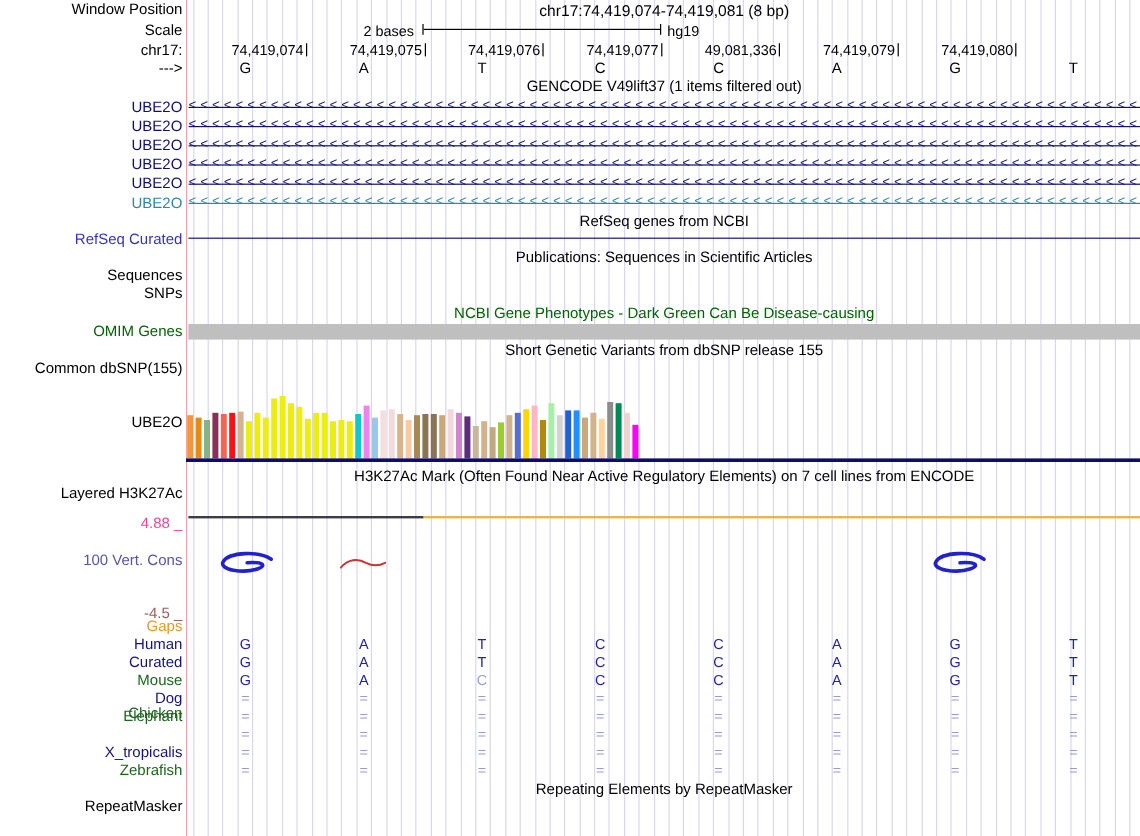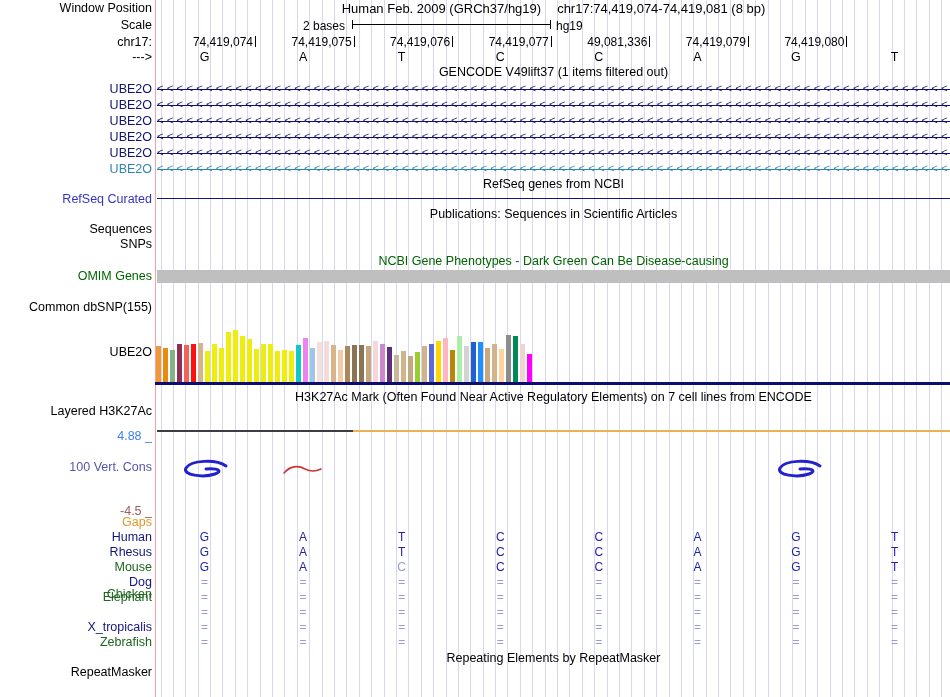--- a/index.html
+++ b/index.html
@@ -91,21 +91,20 @@
       <div class="gridline" style="left: 879.1px;"></div>
       <div class="gridline" style="left: 891.5px;"></div>
       <div class="gridline" style="left: 903.9px;"></div>
       <div class="gridline" style="left: 916.3px;"></div>
       <div class="gridline" style="left: 928.7px;"></div>
       <div class="gridline" style="left: 941.1px;"></div>
     </div>
   <div id="left-border"></div>
 
   <div class="title-row">
-    <span>Human Feb. 2009 (GRCh37/hg19)</span>
     <span>chr17:74,419,074-74,419,081 (8 bp)</span>
   </div>
   <div class="glabel" style="top:2px">Window Position</div>
 
   <div class="glabel" style="top:19px">Scale</div>
   <div style="position:absolute;left:157px;width:188px;top:19px;text-align:right;font-size:12px;white-space:nowrap;">2 bases</div>
   <div class="scale-bar" style="left:352px;top:20px;width:197px;">
       <div class="mid"></div>
     </div>
   <div style="position:absolute;left:556px;top:19px;font-size:12px;">hg19</div>
@@ -181,20 +180,21 @@
   <div class="hline" style="left:157px;width:793px;top:198px;background:#15157d"></div>
 
   <div class="ttitle" style="top:208px">Publications: Sequences in Scientific Articles</div>
   <div class="glabel" style="top:223px">Sequences</div>
   <div class="glabel" style="top:238px">SNPs</div>
 
   <div class="ttitle" style="top:255px;color:#006400">NCBI Gene Phenotypes - Dark Green Can Be Disease-causing</div>
   <div class="glabel" style="top:270px;color:#006400">OMIM Genes</div>
   <div style="position:absolute;left:157px;width:793px;top:270px;height:13px;background:#bfbfbf"></div>
 
+  <div class="ttitle" style="top:286px">Short Genetic Variants from dbSNP release 155</div>
   <div class="glabel" style="top:301px">Common dbSNP(155)</div>
 
   <div class="glabel" style="top:346px">UBE2O</div>
   <div id="gtex-bars">
       <div class="bar" style="left: 156px; width: 5px; top: 346px; height: 36px; background: rgb(240, 152, 56);"></div>
       <div class="bar" style="left: 163px; width: 5px; top: 348px; height: 34px; background: rgb(232, 139, 16);"></div>
       <div class="bar" style="left: 170px; width: 5px; top: 350px; height: 32px; background: rgb(134, 178, 134);"></div>
       <div class="bar" style="left: 177px; width: 5px; top: 344px; height: 38px; background: rgb(142, 45, 86);"></div>
       <div class="bar" style="left: 184px; width: 5px; top: 345px; height: 37px; background: rgb(242, 100, 87);"></div>
       <div class="bar" style="left: 191px; width: 5px; top: 344px; height: 38px; background: rgb(255, 16, 16);"></div>
@@ -247,41 +247,41 @@
       <div class="bar" style="left: 520px; width: 5px; top: 344px; height: 38px; background: rgb(238, 213, 210);"></div>
       <div class="bar" style="left: 527px; width: 5px; top: 354px; height: 28px; background: rgb(255, 0, 255);"></div>
     </div>
   <div style="position:absolute;left:155px;width:795px;top:382px;height:3px;background:#0d0d70"></div>
 
   <div class="ttitle" style="top:391px">H3K27Ac Mark (Often Found Near Active Regulatory Elements) on 7 cell lines from ENCODE</div>
   <div class="glabel" style="top:405px">Layered H3K27Ac</div>
   <div class="hline" style="left:157px;width:196px;top:430px;height:2px;background:#3c3c44"></div>
   <div class="hline" style="left:353px;width:597px;top:430px;height:2px;background:#eab255"></div>
 
-  <div class="glabel" style="top:430px;color:#3b82f6">4.88 _</div>
+  <div class="glabel" style="top:430px;color:#ec4899">4.88 _</div>
   <div class="glabel" style="top:461px;color:#5555aa">100 Vert. Cons</div>
   <div class="glabel" style="top:505px;color:#a05c5c">-4.5 _</div>
   <svg class="overlay" width="950" height="697">
     <path d="M226,466 C216,459 191,460 186,468 C182,475 203,478 215,474 C222,471.5 220,468 206,469" fill="none" stroke="#2222cc" stroke-width="3" stroke-linecap="round"></path>
     <path d="M284,473 C290,466 298,465 305,469 C311,472 317,471 321,469" fill="none" stroke="#cc3333" stroke-width="1.6" stroke-linecap="round"></path>
     <path d="M820,466 C810,459 785,460 780,468 C776,475 797,478 809,474 C816,471.5 814,468 800,469" fill="none" stroke="#2222cc" stroke-width="3" stroke-linecap="round"></path>
   </svg>
 
   <div class="glabel" style="top:516px;color:#e09a28">Gaps</div>
   <div id="multiz-rows">
       <div class="glabel" style="top: 531px; color: rgb(20, 20, 125);">Human</div>
       <div class="cell" style="left: 204.5px; top: 531px; font-weight: normal; color: rgb(35, 35, 168);">G</div>
       <div class="cell" style="left: 303.08px; top: 531px; font-weight: normal; color: rgb(35, 35, 168);">A</div>
       <div class="cell" style="left: 401.66px; top: 531px; font-weight: normal; color: rgb(35, 35, 168);">T</div>
       <div class="cell" style="left: 500.24px; top: 531px; font-weight: normal; color: rgb(35, 35, 168);">C</div>
       <div class="cell" style="left: 598.82px; top: 531px; font-weight: normal; color: rgb(35, 35, 168);">C</div>
       <div class="cell" style="left: 697.4px; top: 531px; font-weight: normal; color: rgb(35, 35, 168);">A</div>
       <div class="cell" style="left: 795.98px; top: 531px; font-weight: normal; color: rgb(35, 35, 168);">G</div>
       <div class="cell" style="left: 894.56px; top: 531px; font-weight: normal; color: rgb(35, 35, 168);">T</div>
-      <div class="glabel" style="top: 546px; color: rgb(20, 20, 125);">Rhesus</div>
+      <div class="glabel" style="top: 546px; color: rgb(20, 20, 125);">Curated</div>
       <div class="cell" style="left: 204.5px; top: 546px; font-weight: normal; color: rgb(35, 35, 168);">G</div>
       <div class="cell" style="left: 303.08px; top: 546px; font-weight: normal; color: rgb(35, 35, 168);">A</div>
       <div class="cell" style="left: 401.66px; top: 546px; font-weight: normal; color: rgb(35, 35, 168);">T</div>
       <div class="cell" style="left: 500.24px; top: 546px; font-weight: normal; color: rgb(35, 35, 168);">C</div>
       <div class="cell" style="left: 598.82px; top: 546px; font-weight: normal; color: rgb(35, 35, 168);">C</div>
       <div class="cell" style="left: 697.4px; top: 546px; font-weight: normal; color: rgb(35, 35, 168);">A</div>
       <div class="cell" style="left: 795.98px; top: 546px; font-weight: normal; color: rgb(35, 35, 168);">G</div>
       <div class="cell" style="left: 894.56px; top: 546px; font-weight: normal; color: rgb(35, 35, 168);">T</div>
       <div class="glabel" style="top: 561px; color: rgb(30, 101, 30);">Mouse</div>
       <div class="cell" style="left: 204.5px; top: 561px; font-weight: normal; color: rgb(35, 35, 168);">G</div>

